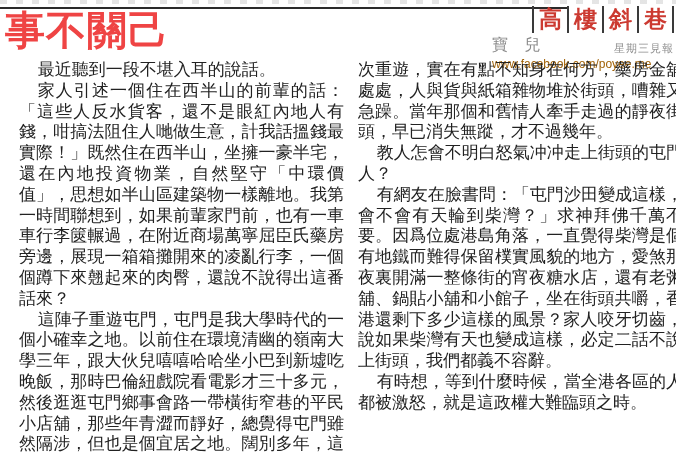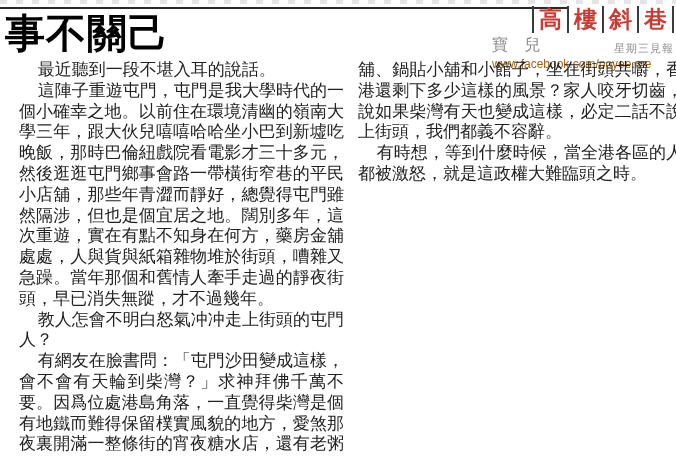--- a/index.html
+++ b/index.html
@@ -23,26 +23,26 @@
   }
   .top-rule {
     position: absolute;
     top: 7px; left: 0;
     width: 568px;
     border-top: 2px solid #2a2a2a;
   }
   .headline {
     position: absolute;
     top: 12px; left: 5px;
-    font-family: Liberation Serif, serif;
+    font-family: Liberation Mono, monospace;
     font-weight: 900;
     font-size: 40px;
     line-height: 44px;
     letter-spacing: 1px;
-    color: #000000;
+    color: #ef4444;
   }
   .masthead {
     position: absolute;
     top: 6px; right: 2px;
     width: 182px;
     text-align: right;
   }
   .mast-name {
     display: inline-flex;
     align-items: stretch;
@@ -119,19 +119,20 @@
     </div>
     <div class="mast-byline">
       <span class="mast-author">寶 兒</span>
       <span class="mast-schedule">星期三見報</span>
     </div>
     <div class="mast-url">www.facebook.com/poyee.me</div>
   </div>
 
   <div class="article-body">
     <p>最近聽到一段不堪入耳的說話。</p>
+    <p>家人引述一個住在西半山的前輩的話：「這些人反水貨客，還不是眼紅內地人有錢，咁搞法阻住人哋做生意，計我話搵錢最實際！」既然住在西半山，坐擁一豪半宅，還在內地投資物業，自然堅守「中環價值」，思想如半山區建築物一樣離地。我第一時間聯想到，如果前輩家門前，也有一車車行李篋輾過，在附近商場萬寧屈臣氏藥房旁邊，展現一箱箱攤開來的凌亂行李，一個個蹲下來翹起來的肉臀，還說不說得出這番話來？</p>
     <p>這陣子重遊屯門，屯門是我大學時代的一個小確幸之地。以前住在環境清幽的嶺南大學三年，跟大伙兒嘻嘻哈哈坐小巴到新墟吃晚飯，那時巴倫紐戲院看電影才三十多元，然後逛逛屯門鄉事會路一帶橫街窄巷的平民小店舖，那些年青澀而靜好，總覺得屯門雖然隔涉，但也是個宜居之地。闊別多年，這次重遊，實在有點不知身在何方，藥房金舖處處，人與貨與紙箱雜物堆於街頭，嘈雜又急躁。當年那個和舊情人牽手走過的靜夜街頭，早已消失無蹤，才不過幾年。</p>
     <p>教人怎會不明白怒氣冲冲走上街頭的屯門人？</p>
     <p>有網友在臉書問：「屯門沙田變成這樣，會不會有天輪到柴灣？」求神拜佛千萬不要。因爲位處港島角落，一直覺得柴灣是個有地鐵而難得保留樸實風貌的地方，愛煞那夜裏開滿一整條街的宵夜糖水店，還有老粥舖、鍋貼小舖和小館子，坐在街頭共嚼，香港還剩下多少這樣的風景？家人咬牙切齒，說如果柴灣有天也變成這樣，必定二話不說上街頭，我們都義不容辭。</p>
     <p>有時想，等到什麼時候，當全港各區的人都被激怒，就是這政權大難臨頭之時。</p>
   </div>
 
 </div>
 
 </body></html>

